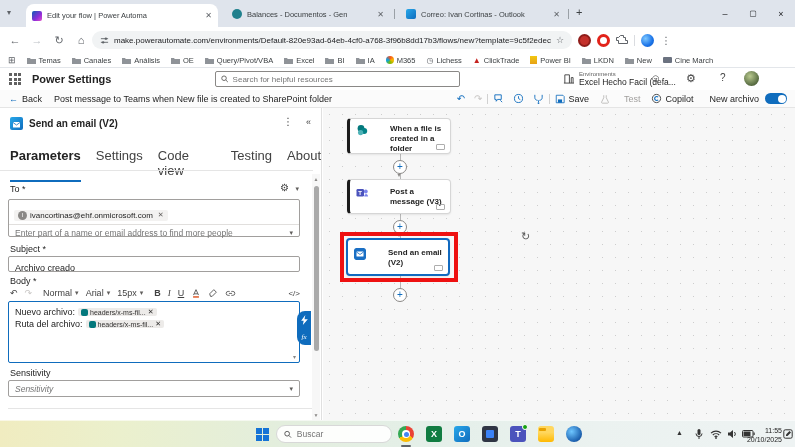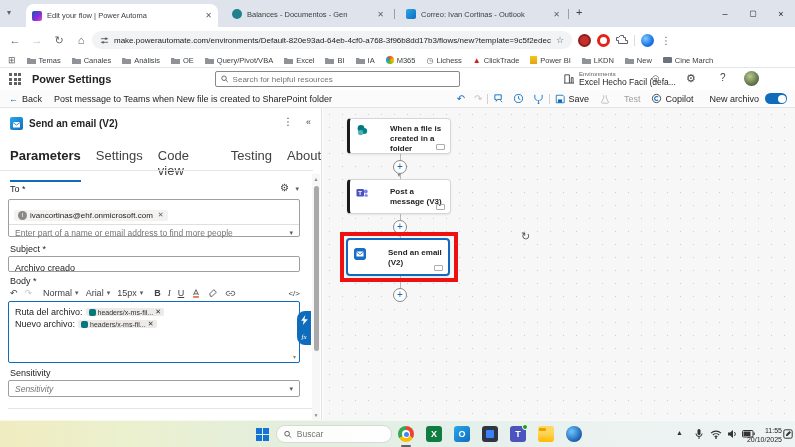--- a/index.html
+++ b/index.html
@@ -403,29 +403,29 @@
       <svg width="10" height="10" viewBox="0 0 12 12">
         <path d="M2 7 7 2l3 3-5 5H3z" fill="none" stroke="#424242" stroke-width="1"></path>
       </svg>
       <svg width="11" height="10" viewBox="0 0 14 12">
         <path d="M6 4H4a2.5 2.5 0 0 0 0 5h2M8 4h2a2.5 2.5 0 0 1 0 5H8M5 6.5h4" fill="none" stroke="#424242" stroke-width="1"></path>
       </svg>
       <span style="margin-left:auto;font-size:8px;color:#424242;">&lt;/&gt;</span>
     </div>
     <div class="abs editor" style="left:8px;top:193px;width:292px;height:62px;padding:4px 6px;">
       <div class="bline">
-        <span>Ruta del archivo:</span>
+        <span>Nuevo archivo:</span>
         <span class="dchip">
           <span class="tic"></span>
           <span>headers/x-ms-fil...</span>
           <span>✕</span>
         </span>
       </div>
       <div class="bline">
-        <span>Nuevo archivo:</span>
+        <span>Ruta del archivo:</span>
         <span class="dchip">
           <span class="tic"></span>
           <span>headers/x-ms-fil...</span>
           <span>✕</span>
         </span>
       </div>
       <div class="abs" style="right:3px;bottom:2px;font-size:6px;color:#8a8886;">▾</div>
     </div>
     <div class="fxpill" style="left:297px;top:203px;">
       <svg width="7" height="10" viewBox="0 0 8 12">

